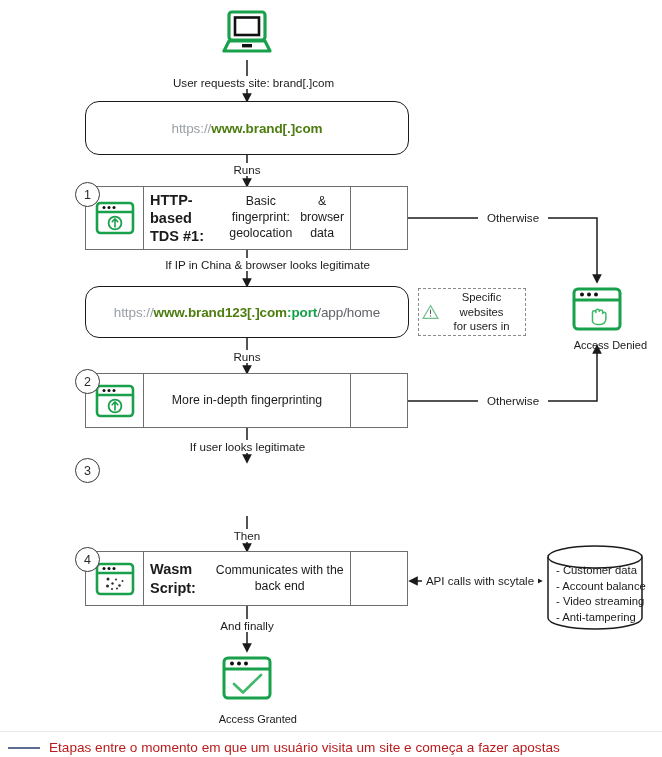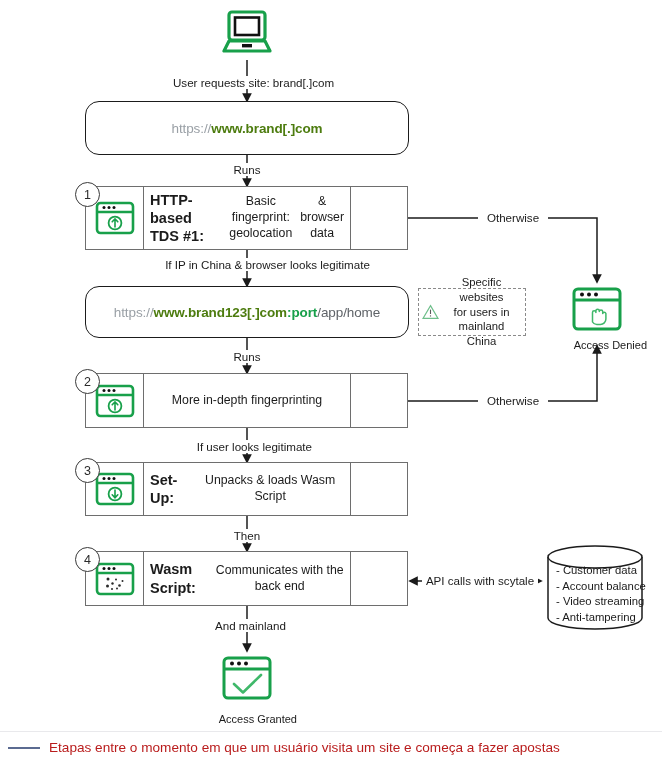--- a/index.html
+++ b/index.html
@@ -186,21 +186,20 @@
     <span>
       <svg class="ico" width="17" height="16" viewBox="0 0 17 16">
         <path d="M8.5,1.6 L16,14.4 L1,14.4 Z" fill="none" stroke="#6fbf8b" stroke-width="1.2"></path>
         <path d="M8.5,5.6 L8.5,10" stroke="#5a5a5a" stroke-width="1.1"></path>
         <circle cx="8.5" cy="11.9" r="0.7" fill="#5a5a5a"></circle>
       </svg>
     </span>
     <div class="note-text">
       <div>Specific websites</div>
       <div>for users in</div>
-      <div>mainland China</div>
     </div>
   </div>
 
   <div class="abs" style="left:572px; top:287px; width:50px; height:44px;">
     <svg class="ico" width="50" height="44" viewBox="0 0 50 44">
       <rect x="2" y="2" width="46" height="40" rx="4" fill="none" stroke="#18a04a" stroke-width="3"></rect>
       <path d="M2,13 L48,13" stroke="#18a04a" stroke-width="3"></path>
       <circle cx="10" cy="7.6" r="2" fill="#111"></circle>
         <circle cx="17" cy="7.6" r="2" fill="#111"></circle>
         <circle cx="24" cy="7.6" r="2" fill="#111"></circle>
@@ -227,43 +226,23 @@
       </span>
     </div>
     <div class="cell-main">
       <div class="step-sub">More in-depth fingerprinting</div>
     </div>
     <div class="cell-tail"></div>
   </div>
 
   <div class="conn-label" style="left:478px; top:394px; width:70px;">Otherwise</div>
 
-  <div class="conn-label" style="left:180px; top:440px; width:135px;text-align:right;">If user looks legitimate</div>
+  <div class="conn-label" style="left:180px; top:440px; width:135px;">If user looks legitimate</div>
 
   <div class="stepnum" style="left:75px; top:458px;">3</div>
-  <div class="steprow abs" style="left:85px; top:462px; width:323px; height:54px;">
-    <div class="cell-icon">
-      <span>
-        <svg class="ico" width="40" height="34" viewBox="0 0 40 34">
-          <rect x="2" y="2" width="36" height="30" rx="3.5" fill="none" stroke="#18a04a" stroke-width="2.6"></rect>
-          <path d="M2,11 L38,11" stroke="#18a04a" stroke-width="2.4"></path>
-          <circle cx="9" cy="6.6" r="1.5" fill="#111"></circle>
-            <circle cx="14" cy="6.6" r="1.5" fill="#111"></circle>
-            <circle cx="19" cy="6.6" r="1.5" fill="#111"></circle>
-          <circle cx="20" cy="22" r="6.4" fill="none" stroke="#18a04a" stroke-width="1.8"></circle>
-          <path d="M20,18 L20,25.6 M17.2,22.8 L20,25.8 L22.8,22.8" fill="none" stroke="#18a04a" stroke-width="1.6" stroke-linecap="round"></path>
-        </svg>
-      </span>
-    </div>
-    <div class="cell-main">
-      <div class="step-title">Set-Up:</div>
-      <div class="step-sub">Unpacks &amp; loads Wasm Script</div>
-    </div>
-    <div class="cell-tail"></div>
-  </div>
 
   <div class="conn-label" style="left:218px; top:529px; width:58px;">Then</div>
 
   <div class="stepnum" style="left:75px; top:547px;">4</div>
   <div class="steprow abs" style="left:85px; top:551px; width:323px; height:55px;">
     <div class="cell-icon">
       <span>
         <svg class="ico" width="40" height="34" viewBox="0 0 40 34">
           <rect x="2" y="2" width="36" height="30" rx="3.5" fill="none" stroke="#18a04a" stroke-width="2.6"></rect>
           <path d="M2,11 L38,11" stroke="#18a04a" stroke-width="2.4"></path>
@@ -296,21 +275,21 @@
       <ellipse cx="49" cy="12" rx="47" ry="11" fill="#fff" stroke="#1b1b1b" stroke-width="1.5"></ellipse>
     </svg>
   </div>
   <div class="db-list" style="left:556px; top:563px;">
     <div>- Customer data</div>
     <div>- Account balance</div>
     <div>- Video streaming</div>
     <div>- Anti-tampering</div>
   </div>
 
-  <div class="conn-label" style="left:212px; top:619px; width:70px;">And mainland</div>
+  <div class="conn-label" style="left:212px; top:619px; width:70px;">And finally</div>
 
   <div class="abs" style="left:222px; top:656px; width:50px; height:44px;">
     <svg class="ico" width="50" height="44" viewBox="0 0 50 44">
       <rect x="2" y="2" width="46" height="40" rx="4" fill="none" stroke="#18a04a" stroke-width="3"></rect>
       <path d="M2,13 L48,13" stroke="#18a04a" stroke-width="3"></path>
       <circle cx="10" cy="7.6" r="2" fill="#111"></circle>
         <circle cx="17" cy="7.6" r="2" fill="#111"></circle>
         <circle cx="24" cy="7.6" r="2" fill="#111"></circle>
       <path d="M12,28 L21,36.5 L39,19" fill="none" stroke="#3fb86a" stroke-width="2.6" stroke-linecap="round" stroke-linejoin="round"></path>
     </svg>

